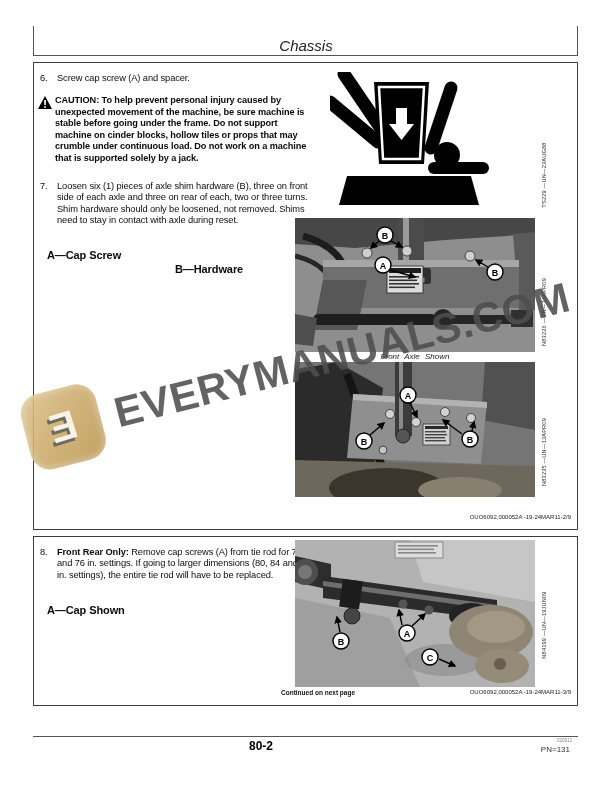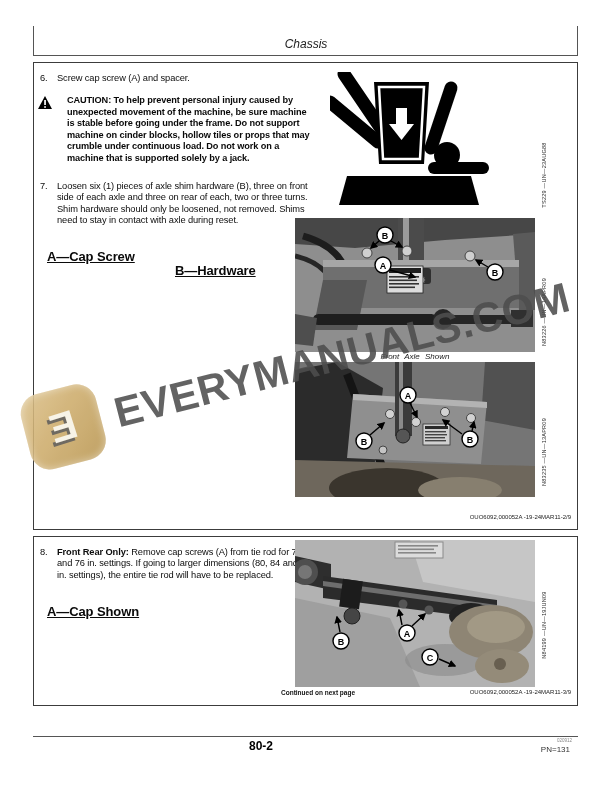--- a/index.html
+++ b/index.html
@@ -6,30 +6,30 @@
   html,body { width:612px; height:792px; background:#ffffff; }
   #page {
     position:relative; width:612px; height:792px; background:#fff;
     overflow:hidden; font-family:"Liberation Sans", sans-serif; color:#111;
   }
   .abs { position:absolute; }
   
   .vrule { position:absolute; width:1px; background:#555; }
   .hrule { position:absolute; height:1px; background:#555; }
   .header-title { position:absolute; top:37px; left:0; width:612px; text-align:center;
-    font-style:italic; font-size:12px; color:#222; }
+    font-style:italic; font-size:15px; color:#222; }
   
   .sectionbox { position:absolute; border:1px solid #3c3c3c; background:transparent; }
   
   .step { position:absolute; display:flex; font-size:9.3px; line-height:11.4px; letter-spacing:-0.1px; color:#0c0c0c; }
   .step .num { width:17px; flex:0 0 17px; }
   .caution { position:absolute; display:flex; }
   .caution .icon-cell { width:17px; flex:0 0 17px; padding-top:1px; }
   .caution p { font-weight:bold; font-size:9.2px; line-height:11.5px; letter-spacing:-0.1px; color:#0a0a0a; }
-  .legend-label { position:absolute; font-weight:bold; font-size:13px; color:#0a0a0a; letter-spacing:-0.1px;text-decoration:underline; }
+  .legend-label { position:absolute; font-weight:bold; font-size:11px; color:#0a0a0a; letter-spacing:-0.1px; }
   .fig-caption { position:absolute; left:295px; width:240px; text-align:center;
     font-style:italic; font-size:8px; color:#1a1a1a; word-spacing:3px; }
   .doc-code { position:absolute; font-size:6px; color:#222; text-align:right; }
   .vcode { position:absolute; font-size:5.6px; color:#2a2a2a; white-space:nowrap;
     transform:translate(-50%,-50%) rotate(-90deg); letter-spacing:0.2px; }
   .continued { position:absolute; font-weight:bold; font-size:6.5px; color:#111; }
   
   .page-number { position:absolute; top:739px; left:236px; width:50px; text-align:center;
     font-weight:bold; font-size:12px; color:#000; }
   .print-code { position:absolute; top:738px; right:40px; font-size:4.5px; color:#888; }
@@ -68,21 +68,21 @@
   </div>
 
   <div class="caution" style="left:38px; top:95px; width:272px;">
     <div class="icon-cell">
       <svg width="14" height="13" viewBox="0 0 14 13">
         <polygon points="7,0 14,13 0,13" fill="#000"></polygon>
         <rect x="6.2" y="4" width="1.7" height="5" fill="#fff"></rect>
         <rect x="6.2" y="10.2" width="1.7" height="1.6" fill="#fff"></rect>
       </svg>
     </div>
-    <p style="width:252px;margin-left:12px;">
+    <p style="width:252px;">
       <span>CAUTION:</span>
       <span>To help prevent personal injury caused by unexpected movement of the machine, be sure machine is stable before going under the frame. Do not support machine on cinder blocks, hollow tiles or props that may crumble under continuous load. Do not work on a machine that is supported solely by a jack.</span>
     </p>
   </div>
 
   <div class="step" style="left:40px; top:181px; width:275px;">
     <span class="num">7.</span>
     <span>Loosen six (1) pieces of axle shim hardware (B), three on front side of each axle and three on rear of each, two or three turns. Shim hardware should only be loosened, not removed. Shims need to stay in contact with axle during reset.</span>
   </div>
 

